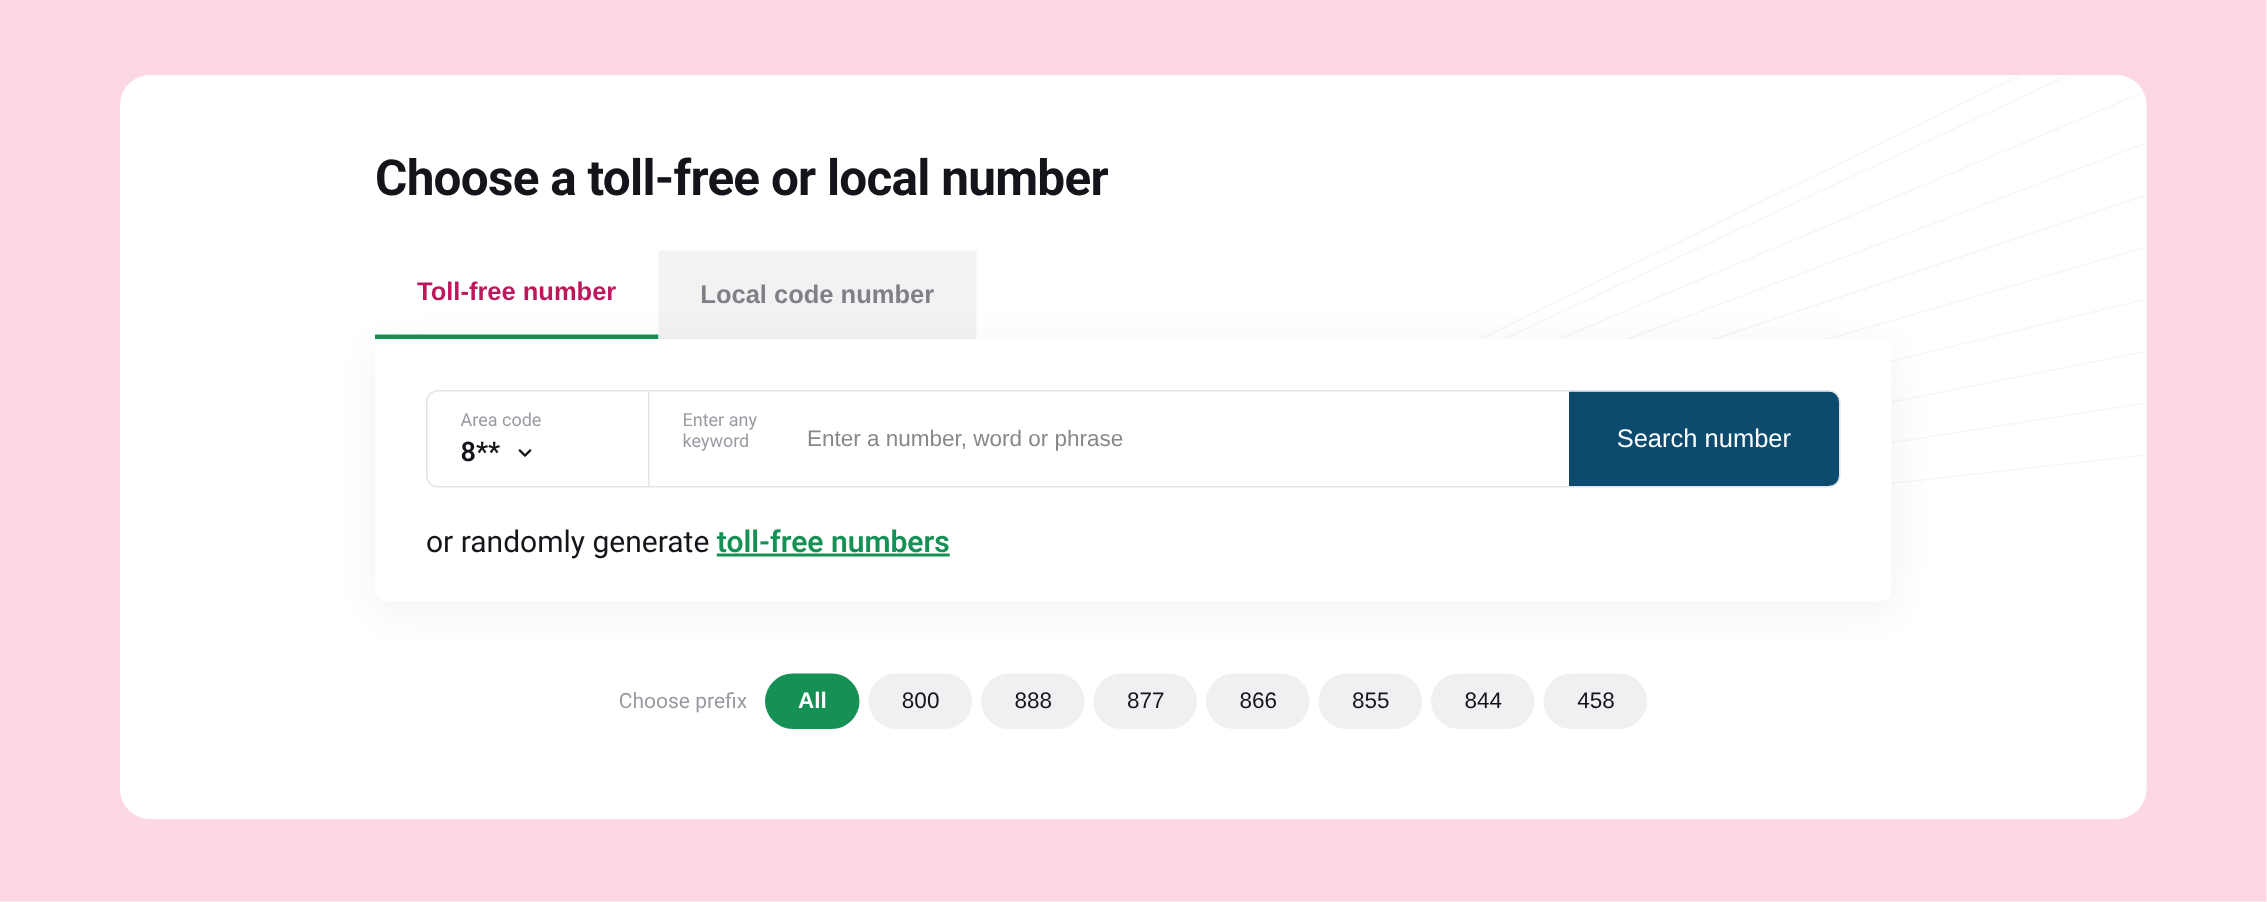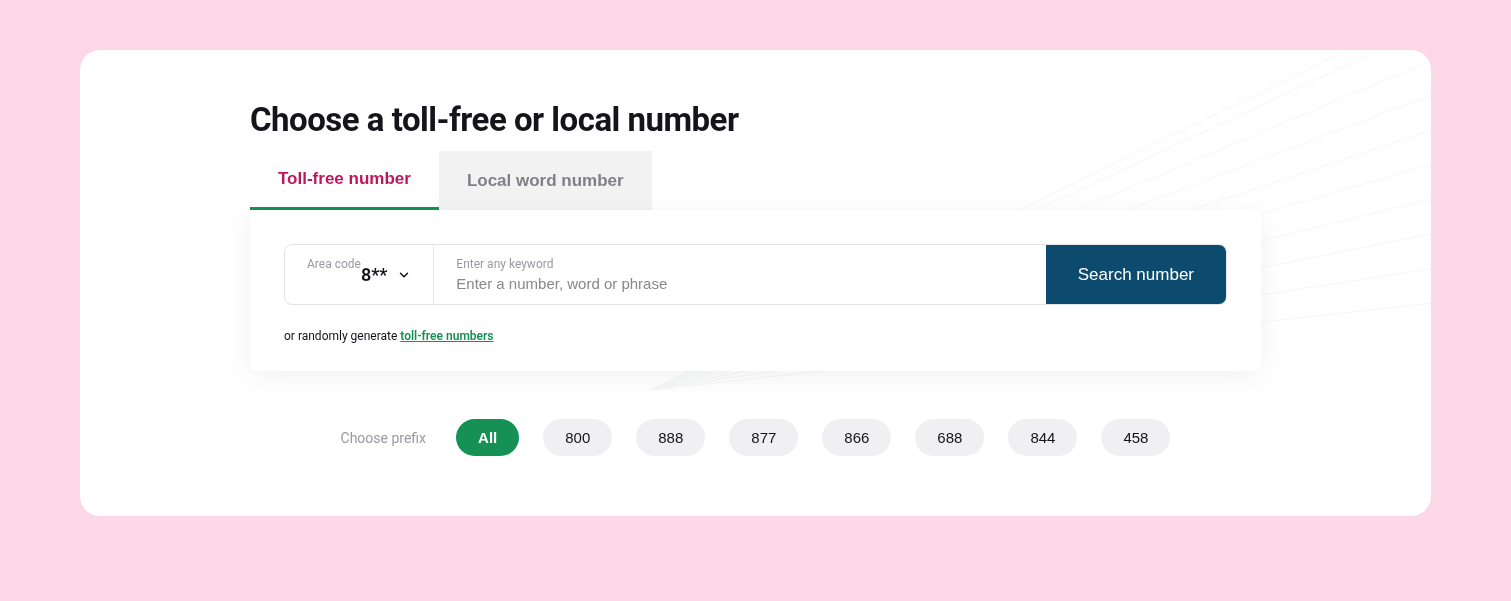--- a/index.html
+++ b/index.html
@@ -27,21 +27,21 @@
   }
   .bg-lines line {
     stroke: #eef0f2;
     stroke-width: 1;
   }
   .title {
     font-size: 33px;
     font-weight: 700;
     color: #14141a;
     letter-spacing: -0.5px;
-    margin-bottom: 12px;
+    margin-bottom: 28px;
     position: relative;
     z-index: 1;
   }
   .tabs {
     display: flex;
     margin-bottom: 0;
     position: relative;
     z-index: 1;
   }
   .tab {
@@ -71,20 +71,21 @@
     border: 1px solid #e4e4e8;
     border-radius: 8px;
     overflow: hidden;
     align-items: stretch;
   }
   .area-code-box {
     padding: 12px 22px;
     border-right: 1px solid #e4e4e8;
     min-width: 148px;
     display: flex;
+    flex-direction: column;
     justify-content: flex-start;
     cursor: pointer;
   }
   .small-label {
     font-size: 12px;
     color: #9a9aa2;
     margin-bottom: 4px;
   }
   .area-code-value-row {
     display: flex;
@@ -97,22 +98,22 @@
     color: #14141a;
   }
   .chevron {
     width: 14px;
     height: 14px;
   }
   .keyword-box {
     flex: 1;
     padding: 12px 22px;
     display: flex;
-    flex-direction: column;
-    justify-content: flex-end;
+    flex-direction: row;
+    justify-content: space-between;
   }
   .keyword-input {
     border: none;
     outline: none;
     font-size: 15px;
     color: #14141a;
     background: transparent;
     width: 100%;
   }
   .keyword-input::placeholder {
@@ -123,34 +124,34 @@
     color: #ffffff;
     border: none;
     font-size: 17px;
     font-weight: 400;
     padding: 0 32px;
     cursor: pointer;
     min-width: 170px;
   }
   .random-row {
     margin-top: 24px;
-    font-size: 12px;
+    font-size: 20px;
     color: #14141a;
   }
   .random-link {
     color: #169155;
     text-decoration: underline;
     font-weight: 600;
     cursor: pointer;
   }
   .prefix-row {
     display: flex;
     align-items: center;
     justify-content: center;
-    gap: 24px;
+    gap: 6px;
     margin-top: 48px;
     position: relative;
     z-index: 1;
   }
   .prefix-label {
     font-size: 14px;
     color: #9a9aa2;
     margin-right: 6px;
   }
   .pill {
@@ -184,21 +185,21 @@
     <line x1="0" y1="400" x2="900" y2="60"></line>
     <line x1="0" y1="400" x2="900" y2="20"></line>
     <line x1="0" y1="400" x2="900" y2="-20"></line>
     <line x1="0" y1="400" x2="860" y2="-20"></line>
   </svg>
 
   <h1 class="title">Choose a toll-free or local number</h1>
 
   <div class="tabs">
     <button class="tab active">Toll-free number</button>
-    <button class="tab">Local word number</button>
+    <button class="tab">Local code number</button>
   </div>
 
   <div class="panel">
     <div class="search-row">
 
       <div class="area-code-box">
         <div class="small-label">Area code</div>
         <div class="area-code-value-row">
           <span class="area-code-value">8**</span>
           <svg class="chevron" viewBox="0 0 24 24" fill="none" stroke="#14141a" stroke-width="2.5" stroke-linecap="round" stroke-linejoin="round">
@@ -221,18 +222,18 @@
   </div>
 
   <div class="prefix-row">
     <span class="prefix-label">Choose prefix</span>
 
   <button class="pill active">All</button>
       <button class="pill">800</button>
       <button class="pill">888</button>
       <button class="pill">877</button>
       <button class="pill">866</button>
-      <button class="pill">688</button>
+      <button class="pill">855</button>
       <button class="pill">844</button>
       <button class="pill">458</button>
     </div>
 
 </div>
 
 </body></html>

